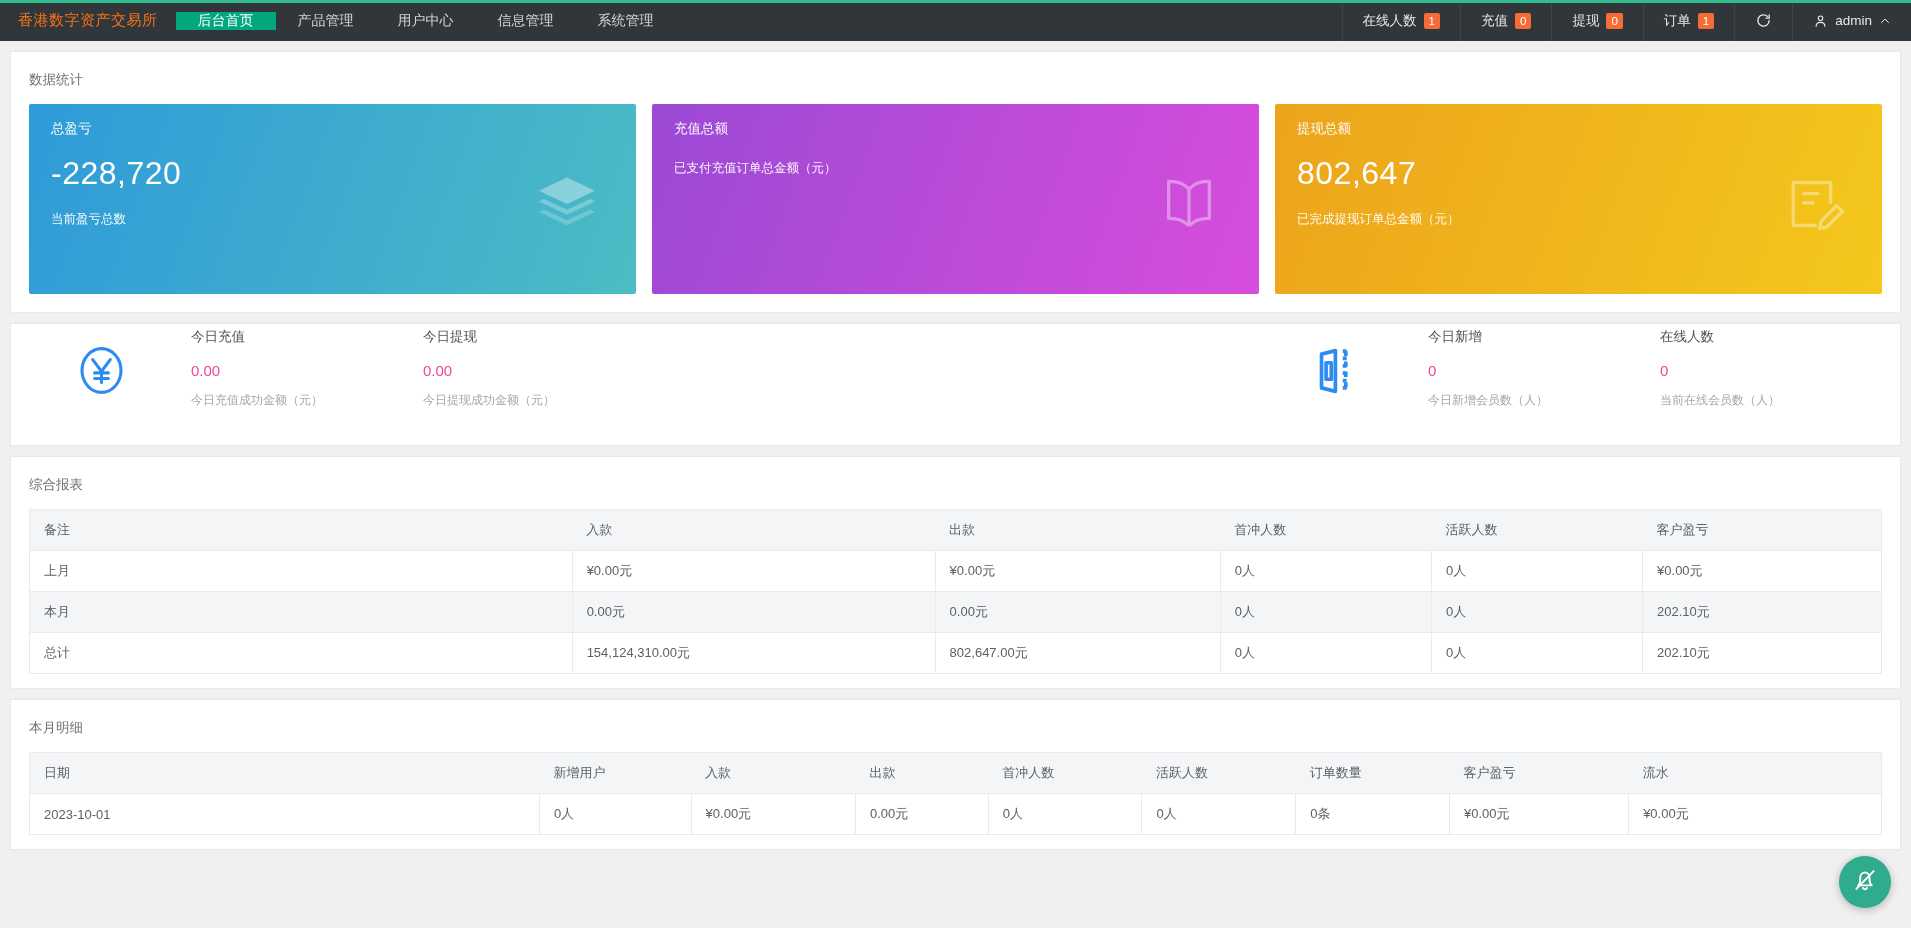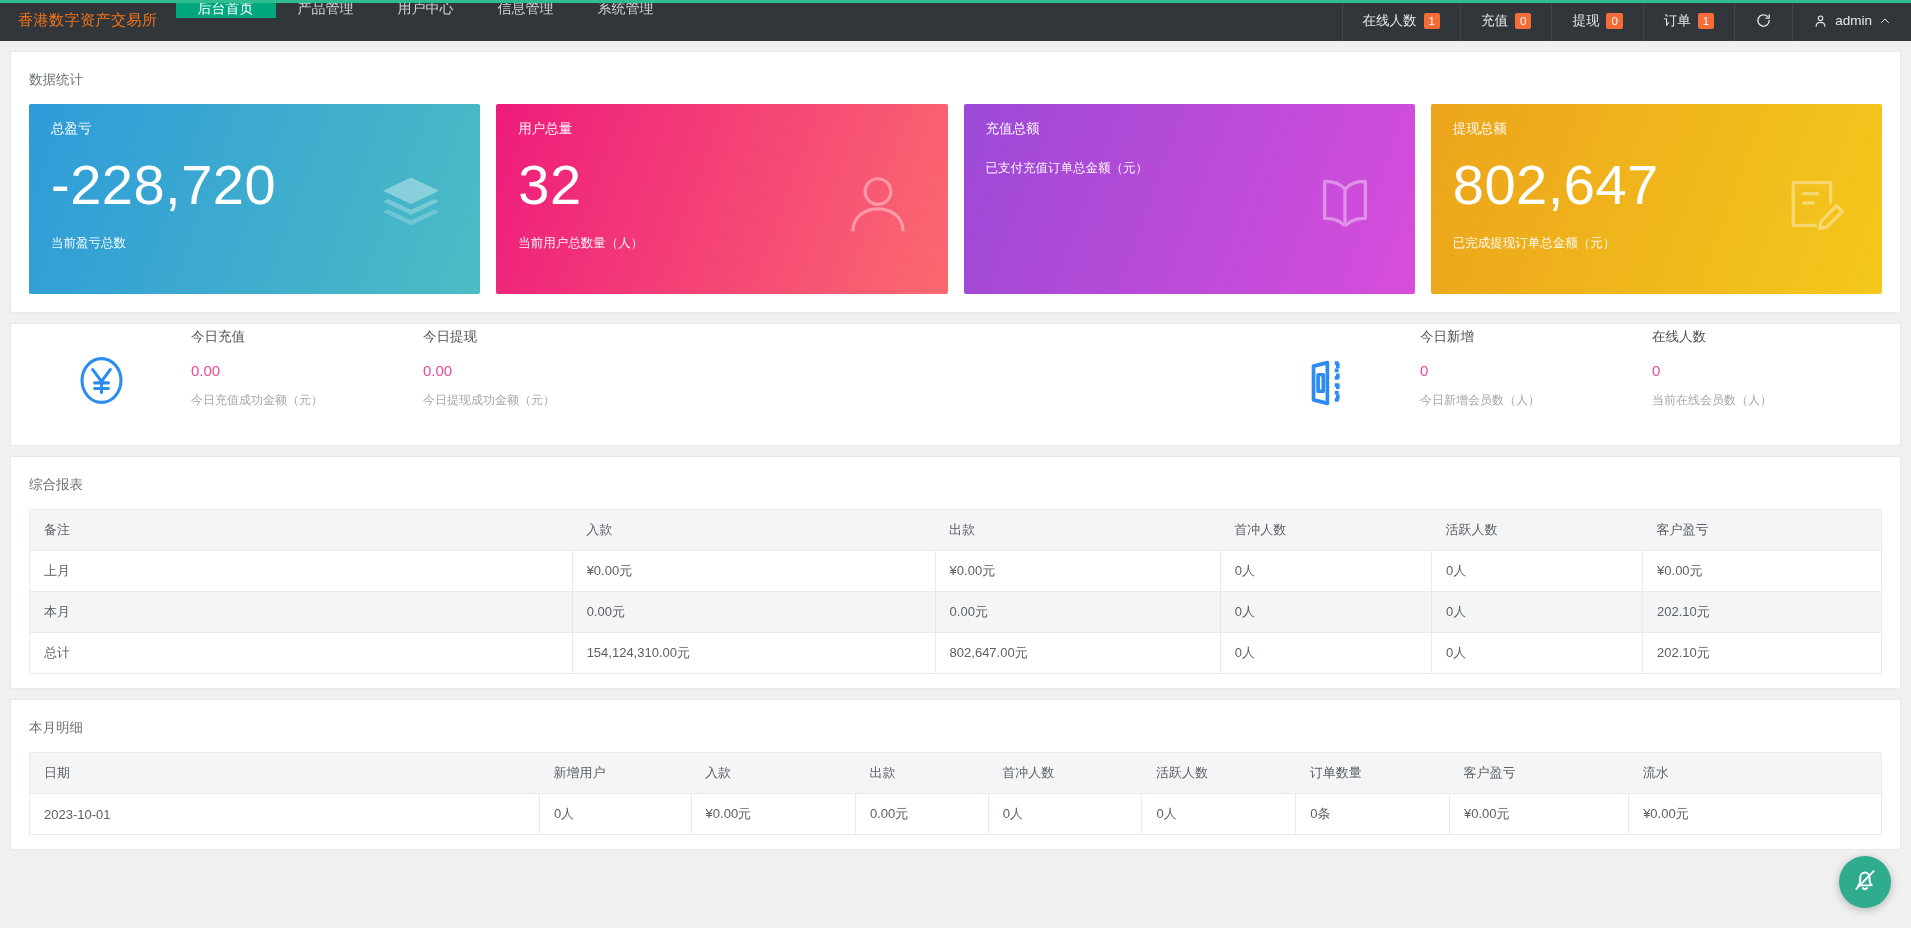--- a/index.html
+++ b/index.html
@@ -17,21 +17,21 @@
     position: relative;
   }
   .topbar::before{
     content:""; position:absolute; left:0; right:0; top:0; height:3px;
     background:#2fbd8f;
   }
   .brand {
     color:#f97316; font-size:15px; display:flex; align-items:center;
     padding:0 18px; white-space:nowrap; letter-spacing:.5px;
   }
-  .navitems { display:flex; align-items:flex-start; }
+  .navitems { display:flex; align-items:center; }
   .navitem {
     color:#d3d6d9; font-size:14px; display:flex; align-items:center;
     padding:0 22px; white-space:nowrap; cursor:pointer;
   }
   .navitem.active { background:#00a77f; color:#fff; }
   .spacer { flex:1; }
   .rightitems { display:flex; align-items:stretch; }
   .rcell {
     display:flex; align-items:center; gap:7px;
     padding:0 20px; color:#e6e8ea; font-size:13.5px;
@@ -55,35 +55,35 @@
   }
 
   
   .cards { display:flex; gap:16px; padding:0 18px 18px 18px; }
   .card {
     flex:1; height:190px; border-radius:2px; position:relative;
     padding:16px 22px; overflow:hidden; color:#fff;
   }
   .card .c-label { font-size:13.5px; opacity:.96; }
   .card .c-value {
-    font-size:56px; line-height:1; margin-top:19px; font-weight:300;
+    font-size:32px; line-height:1; margin-top:19px; font-weight:300;
     letter-spacing:.5px; white-space:nowrap;
   }
   .card .c-sub { font-size:12.5px; margin-top:22px; opacity:.95; }
   .card .c-icon {
     position:absolute; right:34px; top:50%; transform:translateY(-40%);
     opacity:.38;
   }
   .card.blue   { background:linear-gradient(110deg,#2e9bd9 0%,#4cbcc4 100%); }
   .card.pink   { background:linear-gradient(110deg,#ee1b7d 0%,#fb6a6f 100%); }
   .card.purple { background:linear-gradient(110deg,#9b49d6 0%,#d84ddb 100%);font-family:Liberation Serif, serif; }
   .card.orange { background:linear-gradient(110deg,#eca41c 0%,#f4c81c 100%); }
 
   
-  .rt-row { display:flex; align-items:flex-end; padding:4px 16px 36px 0; }
+  .rt-row { display:flex; align-items:center; padding:4px 8px 36px 0; }
   .rt-iconcell { width:180px; display:flex; justify-content:center; padding-top:4px; }
   .rt-block { width:232px; }
   .rt-block .t  { font-size:13.5px; color:#4b5157; }
   .rt-block .v  { font-size:15px; color:#ec4899; margin-top:16px; }
   .rt-block .s  { font-size:12px; color:#a3a8ad; margin-top:13px; }
   .rt-gap { flex:1; }
 
   
   .tbl-holder { padding:0 18px 14px 18px; }
   table { width:100%; border-collapse:collapse; table-layout:fixed; }
@@ -176,31 +176,20 @@
         <div class="c-sub">当前盈亏总数</div>
         <div class="c-icon">
           <svg width="70" height="66" viewBox="0 0 24 24" fill="#fff" opacity=".95">
             <path d="M12 2.4 1.8 7.2 12 12l10.2-4.8z"></path>
             <path d="M12 14.1 3.6 10.2 1.8 11.1 12 15.9l10.2-4.8-1.8-.9z" opacity=".75"></path>
             <path d="M12 17.9 3.6 14l-1.8.9L12 19.7l10.2-4.8-1.8-.9z" opacity=".6"></path>
           </svg>
         </div>
       </div>
 
-      <div class="card pink">
-        <div class="c-label">用户总量</div>
-        <div class="c-value">32</div>
-        <div class="c-sub">当前用户总数量（人）</div>
-        <div class="c-icon">
-          <svg width="72" height="70" viewBox="0 0 24 24" fill="none" stroke="#fff" stroke-width="1.1">
-            <circle cx="12" cy="7.6" r="4.4"></circle>
-            <path d="M3.4 21.2c0-4.8 3.9-7.7 8.6-7.7s8.6 2.9 8.6 7.7"></path>
-          </svg>
-        </div>
-      </div>
 
       <div class="card purple">
         <div class="c-label">充值总额</div>
         <div class="c-sub">已支付充值订单总金额（元）</div>
         <div class="c-icon">
           <svg width="72" height="66" viewBox="0 0 24 24" fill="none" stroke="#fff" stroke-width="1.2" stroke-linejoin="round">
             <path d="M12 6.6C10.2 4.6 7.7 3.7 4.6 3.8v13.4c3.1-.1 5.6.8 7.4 2.8"></path>
             <path d="M12 6.6c1.8-2 4.3-2.9 7.4-2.8v13.4c-3.1-.1-5.6.8-7.4 2.8"></path>
             <path d="M12 6.6v13.4"></path>
           </svg>

